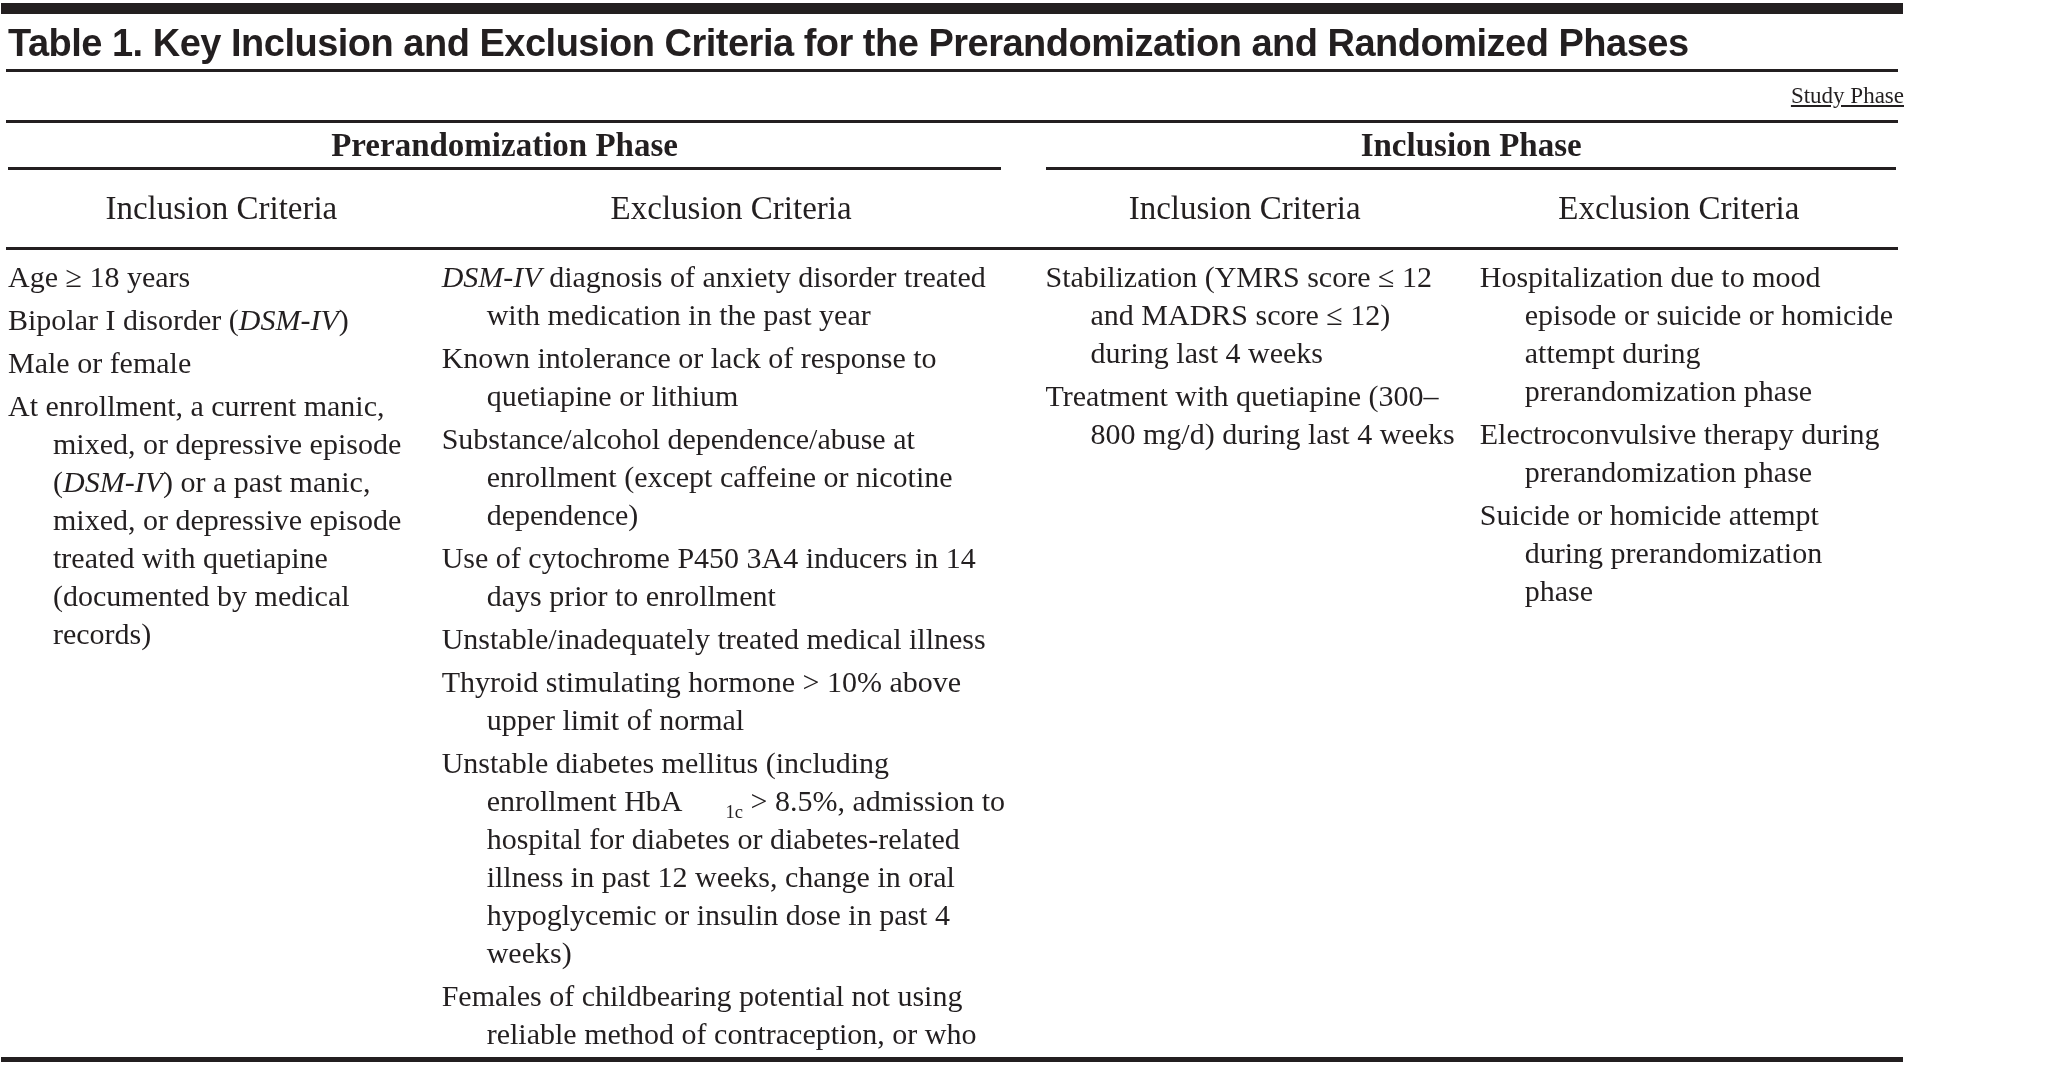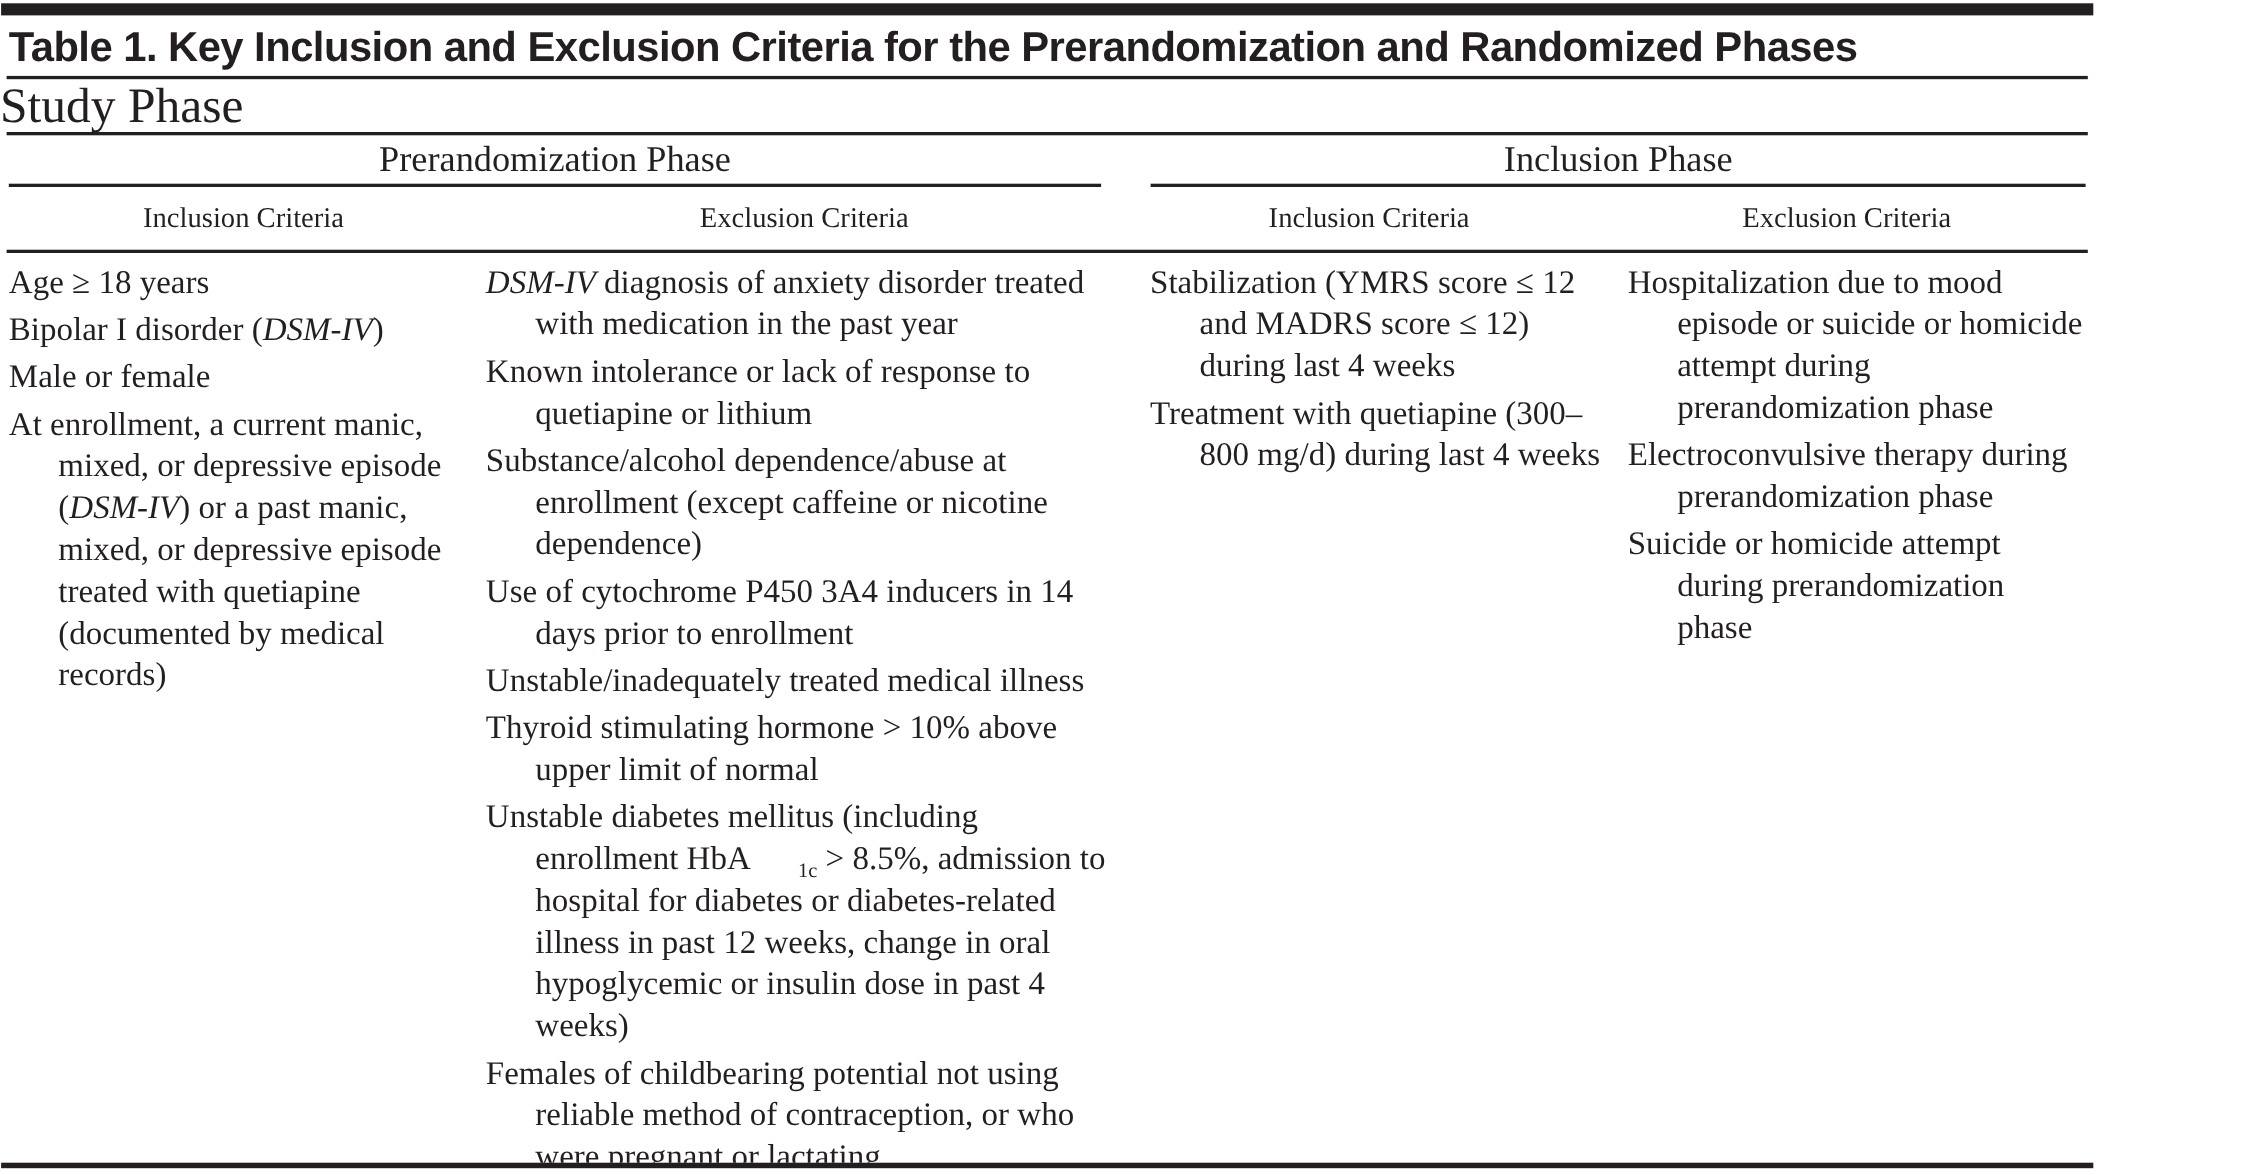--- a/index.html
+++ b/index.html
@@ -34,46 +34,48 @@
     line-height: 42px;
     letter-spacing: -0.5px;
     color: #231f20;
   }
   .hr {
     height: 0;
     border-bottom: 3px solid #231f20;
     margin: 0 6px;
   }
   .study-row {
-    text-align: left;
-    font-size: 45px;
+    text-align: right;
+    font-size: 23px;
     line-height: 36px;
     padding: 6px 0 6px 0;
+    text-decoration: underline;
   }
   .phase-row {
     display: flex;
     margin: 0 8px;
     padding-top: 4px;
+    font-weight: bold;
   }
   .phase-cell {
     text-align: center;
     font-size: 33px;
     line-height: 36px;
     padding-bottom: 4px;
     border-bottom: 3px solid #231f20;
   }
   .phase-cell.pre  { width: 52.6%; }
   .phase-gap       { width: 2.4%; }
   .phase-cell.rand { width: 45.0%; }
   .criteria-row {
     display: grid;
     grid-template-columns: 22.6% 31.4% 23% 23%;
-    margin: 6px 8px;
+    margin: 16px 8px;
     padding: 4px 0 5px 0;
-    font-size: 26px;
+    font-size: 33px;
     line-height: 36px;
   }
   .crit { text-align: center; }
   .body-row {
     flex: 1 1 auto;
     display: grid;
     grid-template-columns: 22.6% 31.4% 23% 23%;
     margin: 0 8px;
     padding-top: 8px;
     align-items: start;

